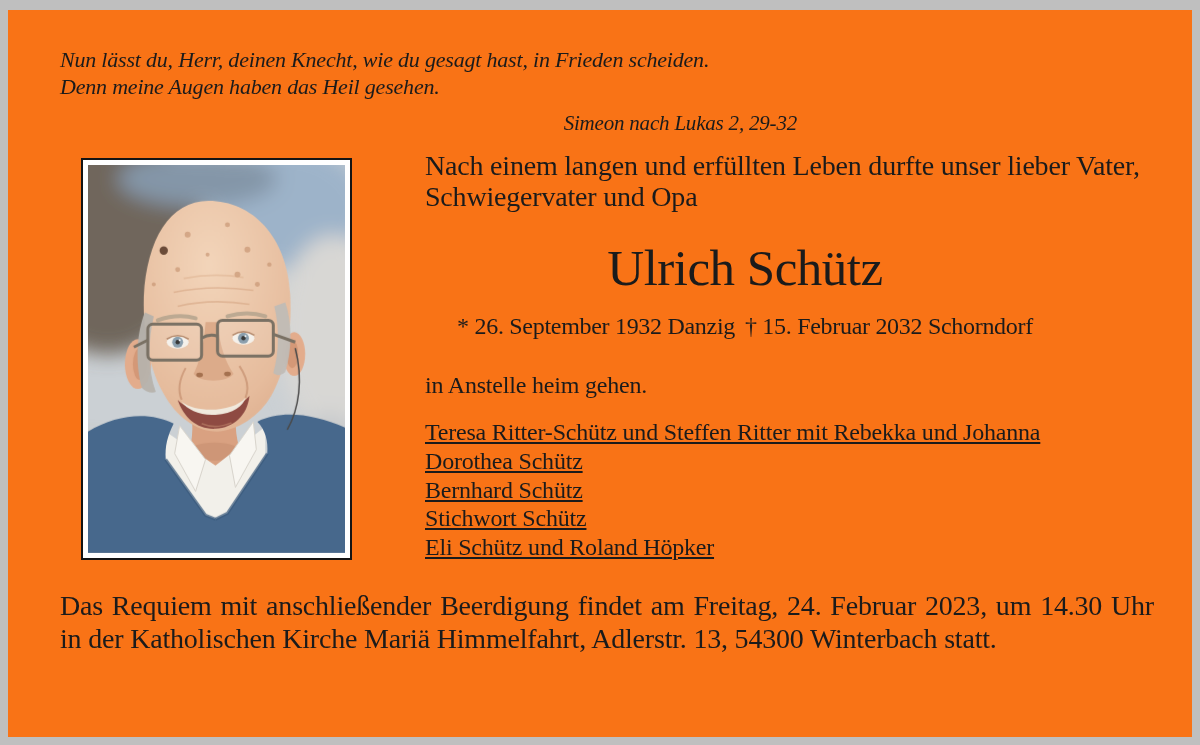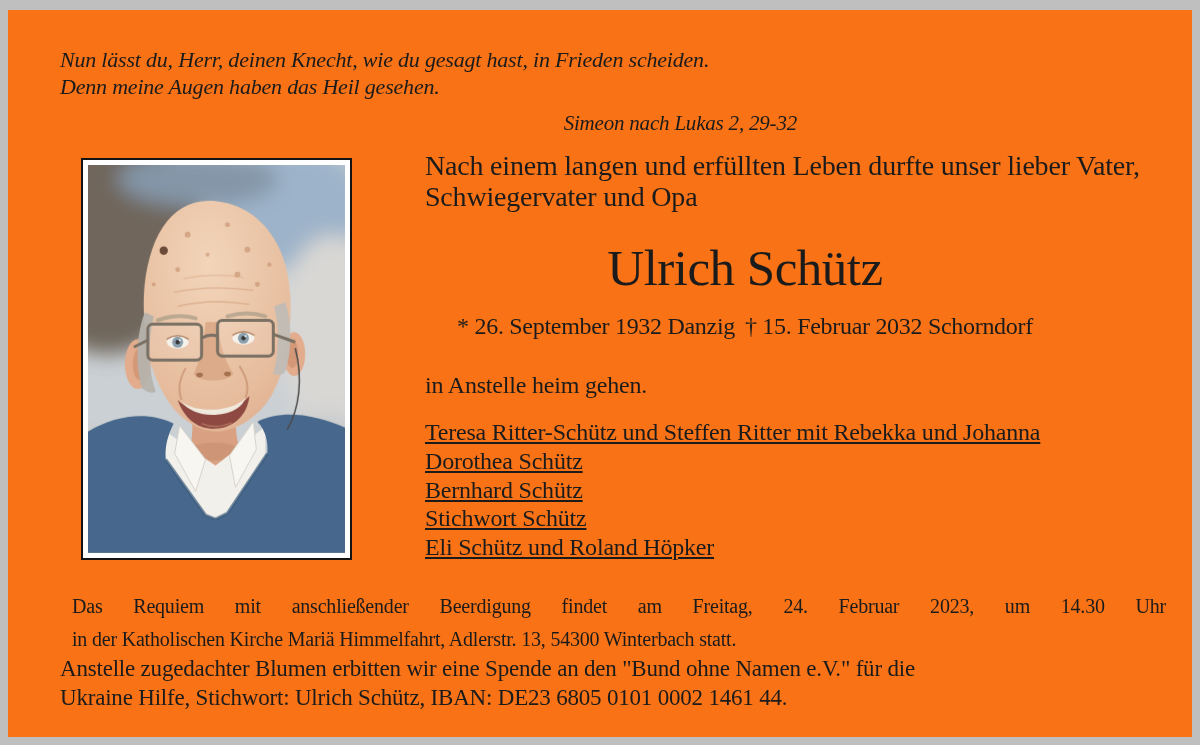--- a/index.html
+++ b/index.html
@@ -47,22 +47,22 @@
   .closing{
     left:417px;top:360px;font-size:24px;line-height:30px;letter-spacing:-0.2px;white-space:nowrap;
   }
   .mourners{
     left:417px;top:408px;width:730px;
     font-size:24px;line-height:28.8px;letter-spacing:-0.2px;text-decoration:underline;
   }
   .mourners div{white-space:nowrap;}
   
   .requiem{
-    left:64px;top:580px;width:1094px;
-    font-size:20px;line-height:32.5px;letter-spacing:-0.2px;
+    left:52px;top:580px;width:1094px;
+    font-size:28px;line-height:32.5px;letter-spacing:-0.2px;
   }
   .requiem .justify-line{text-align:justify;text-align-last:justify;}
   .donation{
     left:52px;top:645px;width:1100px;
     font-size:23px;line-height:28.5px;letter-spacing:-0.2px;
   }
   .donation div{white-space:nowrap;}
 </style>
 </head>
 <body>
@@ -208,18 +208,14 @@
     <div>Bernhard Schütz</div>
     <div>Stichwort Schütz</div>
     <div>Eli Schütz und Roland Höpker</div>
   </div>
 
   <div class="abs requiem">
     <div class="justify-line">Das Requiem mit anschließender Beerdigung findet am Freitag, 24. Februar 2023, um 14.30 Uhr</div>
     <div>in der Katholischen Kirche Mariä Himmelfahrt, Adlerstr. 13, 54300 Winterbach statt.</div>
   </div>
 
-  <div class="abs donation">
-    <div>Anstelle zugedachter Blumen erbitten wir eine Spende an den "Bund ohne Namen e.V." für die</div>
-    <div>Ukraine Hilfe, Stichwort: Ulrich Schütz, IBAN: DE23 6805 0101 0002 1461 44.</div>
-  </div>
 
 </div>
 
 </body></html>

